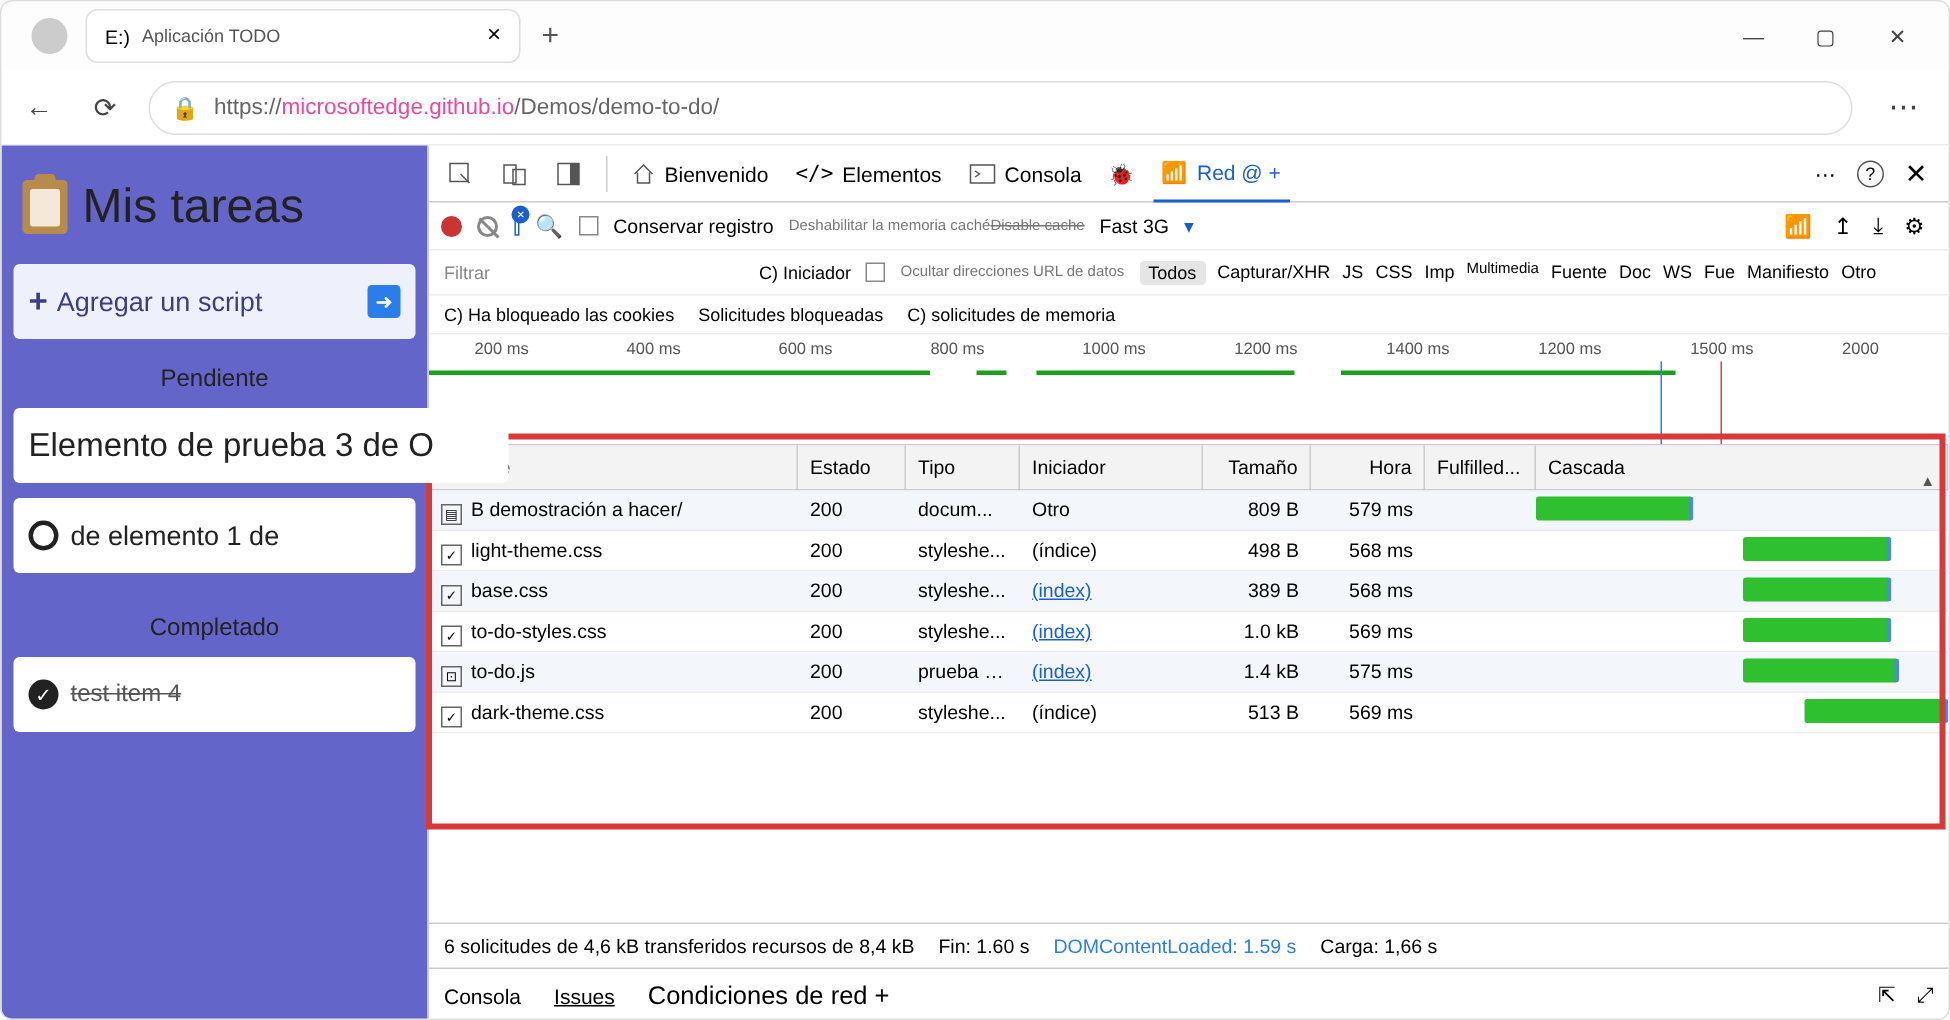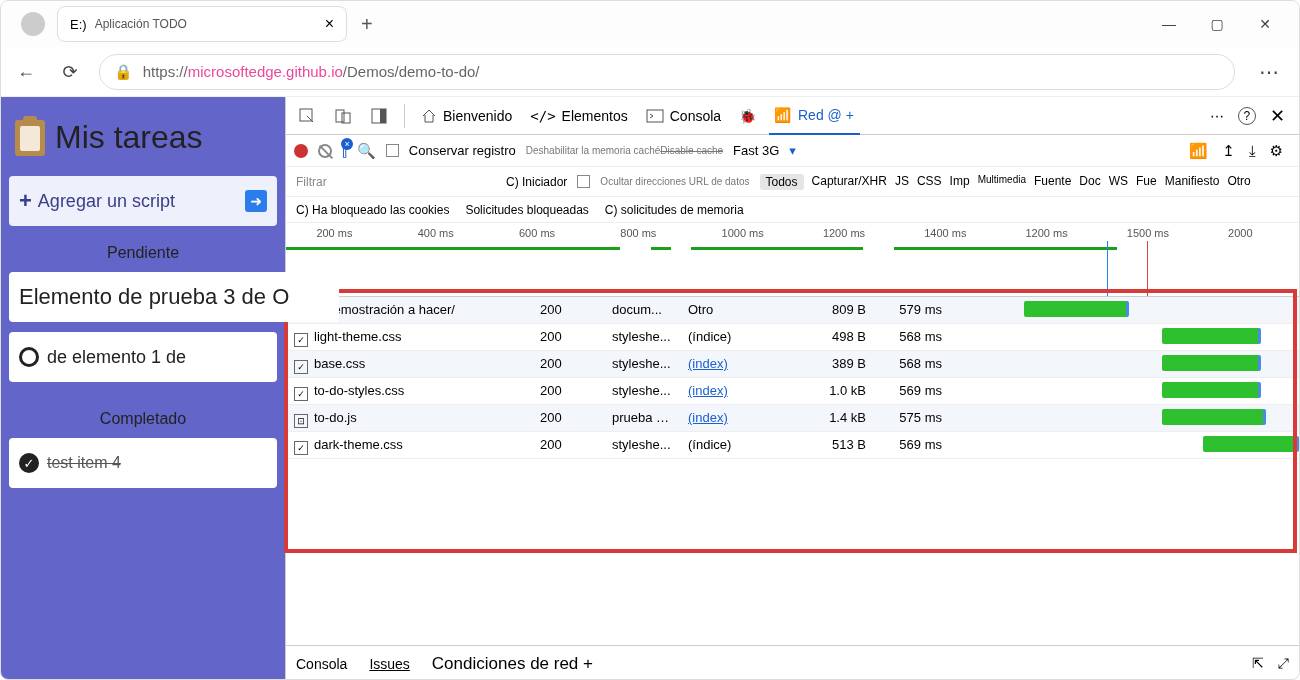--- a/index.html
+++ b/index.html
@@ -256,20 +256,33 @@
         <div class="seg" style="left:36%;width:2%"></div>
         <div class="seg" style="left:40%;width:17%"></div>
         <div class="seg" style="left:60%;width:22%"></div>
       </div>
       <div class="marker-blue" style="left:81%"></div>
       <div class="marker-red" style="left:85%"></div>
     </div>
 
     <div class="grid-wrap">
       <div class="redbox" style="left:-2px;top:-8px;right:2px;height:264px"></div>
+      <div class="ghead">
+        <div class="gcell c-name">Nombre</div>
+        <div class="gcell c-status">Estado</div>
+        <div class="gcell c-type">Tipo</div>
+        <div class="gcell c-init">Iniciador</div>
+        <div class="gcell c-size">Tamaño</div>
+        <div class="gcell c-time">Hora</div>
+        <div class="gcell c-ful">Fulfilled...</div>
+        <div class="gcell c-water" style="position:relative">
+          <span>Cascada</span>
+          <span class="sortarrow">▲</span>
+        </div>
+      </div>
       <div id="grid-body">
           <div class="grow">
             <div class="gcell c-name"><span class="row-ico">▤</span>B demostración a hacer/</div>
             <div class="gcell c-status">200</div>
             <div class="gcell c-type">docum...</div>
             <div class="gcell c-init">Otro</div>
             <div class="gcell c-size">809 B</div>
             <div class="gcell c-time">579 ms</div>
             <div class="gcell c-ful"></div>
             <div class="gcell c-water">
@@ -332,20 +345,26 @@
             <div class="gcell c-size">513 B</div>
             <div class="gcell c-time">569 ms</div>
             <div class="gcell c-ful"></div>
             <div class="gcell c-water">
               <div class="bar" style="left:65%;width:35%"></div>
             </div>
           </div>
         </div>
     </div>
 
+    <div class="footer">
+      <span>6  solicitudes de 4,6 kB  transferidos recursos de 8,4 kB</span>
+      <span>Fin: 1.60 s</span>
+      <span class="dcl">DOMContentLoaded: 1.59 s</span>
+      <span>Carga: 1,66 s</span>
+    </div>
 
     <div class="drawer">
       <span>Consola</span>
       <span style="text-decoration:underline">Issues</span>
       <span style="font-size:17px">Condiciones de red +</span>
       <div class="right">
         <span>⇱</span>
         <span>⤢</span>
       </div>
     </div>

